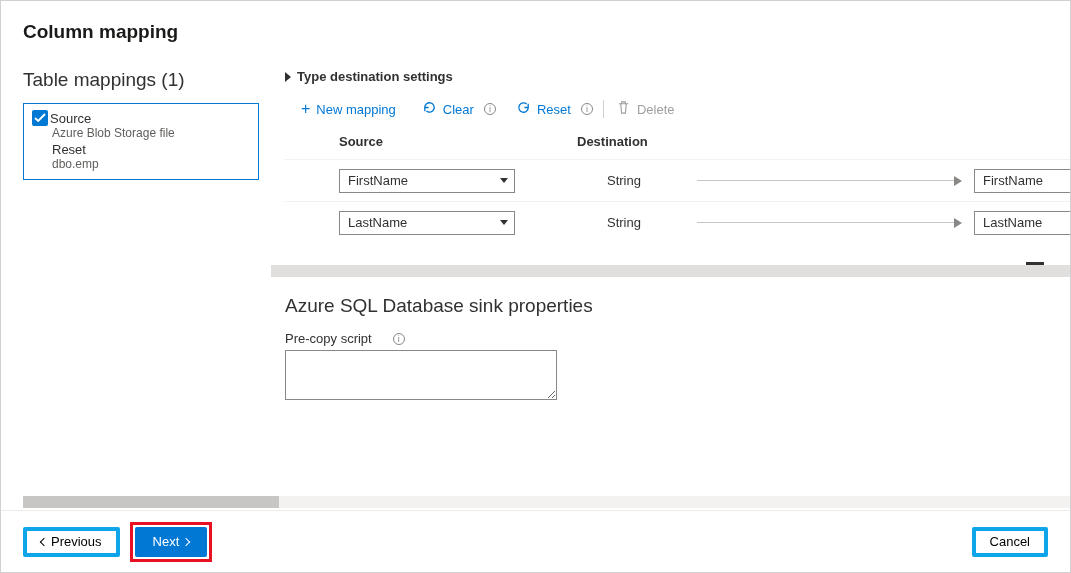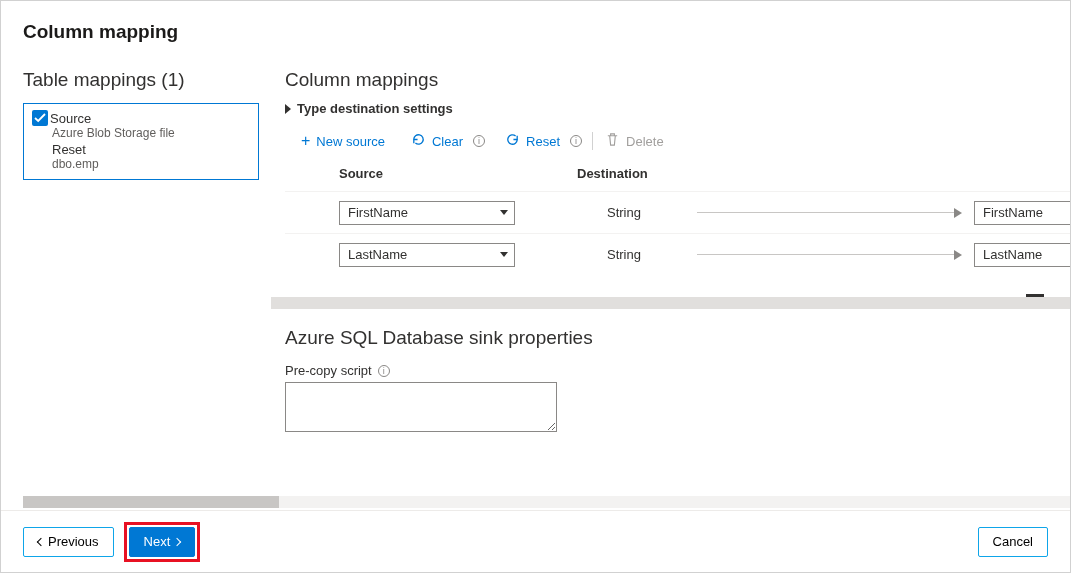--- a/index.html
+++ b/index.html
@@ -64,35 +64,35 @@
       width: 176px; background: #fff; cursor: pointer;
     }
     .select-box .chev { width: 0; height: 0; border-left: 4px solid transparent; border-right: 4px solid transparent; border-top: 5px solid #323130; }
     .dest-box {
       border: 1px solid #8a8886; border-right: none; height: 24px; display: flex; align-items: center;
       padding: 0 8px; font-size: 13px; width: 96px; background: #fff;
     }
     .dragbar { height: 12px; background: #e1dfdd; margin: 22px -20px 0 -14px; position: relative; }
     .dragbar::after { content: ""; position: absolute; right: 46px; top: -3px; font-size: 12px; letter-spacing: 1px; width: 18px; height: 3px; background:#323130}
     .sink-heading { font-size: 19px; font-weight: 400; margin: 18px 0 14px 0; }
-    .field-label { font-size: 13px; color: #323130; display: flex; align-items: center; gap: 4px; margin-bottom: 4px; }
+    .field-label { font-size: 13px; color: #323130; display: flex; align-items: center; gap: 19px; margin-bottom: 4px; }
     .textarea {
       width: 272px; height: 50px; border: 1px solid #8a8886; resize: both;
       font-family: inherit; font-size: 13px; padding: 4px;
     }
     .hscroll { position: absolute; left: 22px; right: 0; height: 12px; background: #f3f2f1; bottom: 64px; }
     .hscroll-thumb { position: absolute; left: 0; top: 0; height: 12px; width: 256px; background: #c8c6c4; }
     .footer {
       position: absolute; left: 0; right: 0; bottom: 0; height: 62px;
       border-top: 1px solid #edebe9; display: flex; align-items: center;
       padding: 0 22px; justify-content: space-between; background:#fff;
     }
     .footer-left { display: flex; align-items: center; gap: 10px; }
     .btn {
-      height: 30px; padding: 0 14px; border: 1px solid #0ea5e9; background: #fff;
+      height: 30px; padding: 0 14px; border: 4px solid #0ea5e9; background: #fff;
       font-size: 13px; display: inline-flex; align-items: center; gap: 4px; cursor: pointer;
       border-radius: 2px;
     }
     .btn-primary { background: #0078d4; border-color: #0078d4; color: #fff; }
     .highlight-box { border: 3px solid #e81123; padding: 2px; display: inline-flex; }
     .chev-l, .chev-r { width: 6px; height: 6px; border-top: 1.5px solid currentColor; border-right: 1.5px solid currentColor; }
     .chev-l { transform: rotate(-135deg); }
     .chev-r { transform: rotate(45deg); }
   </style>
 </head>
@@ -114,30 +114,29 @@
         </span>
         <span class="card-label">Source</span>
       </div>
       <div class="card-sub">Azure Blob Storage file</div>
       <div class="card-label" style="margin-left:20px; margin-top:2px;">Reset</div>
       <div class="card-sub">dbo.emp</div>
     </div>
   </div>
 
   <div class="right-pane">
-    <div class="right-heading">Column mappings</div>
     <div class="type-conv">
       <span class="caret"></span>
       <span>Type destination settings</span>
     </div>
 
     <div class="toolbar">
       <span class="tool-btn">
         <span class="icon-plus">+</span>
-        <span>New source</span>
+        <span>New mapping</span>
       </span>
       <span style="width:10px;"></span>
       <span class="tool-btn">
         <span class="icon-refresh">
           <svg viewBox="0 0 16 16">
               <path d="M3 8a5 5 0 1 1 1.7 3.7" fill="none" stroke="#0078d4" stroke-width="1.4"></path>
               <path d="M3 12 L3 8 L7 8" fill="none" stroke="#0078d4" stroke-width="1.4"></path>
             </svg>
         </span>
         <span>Clear</span>

